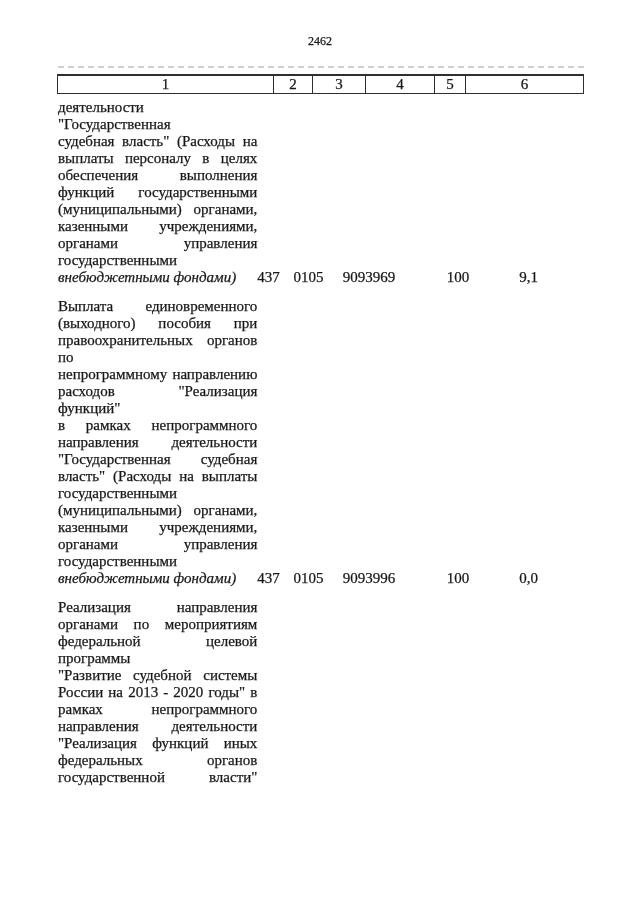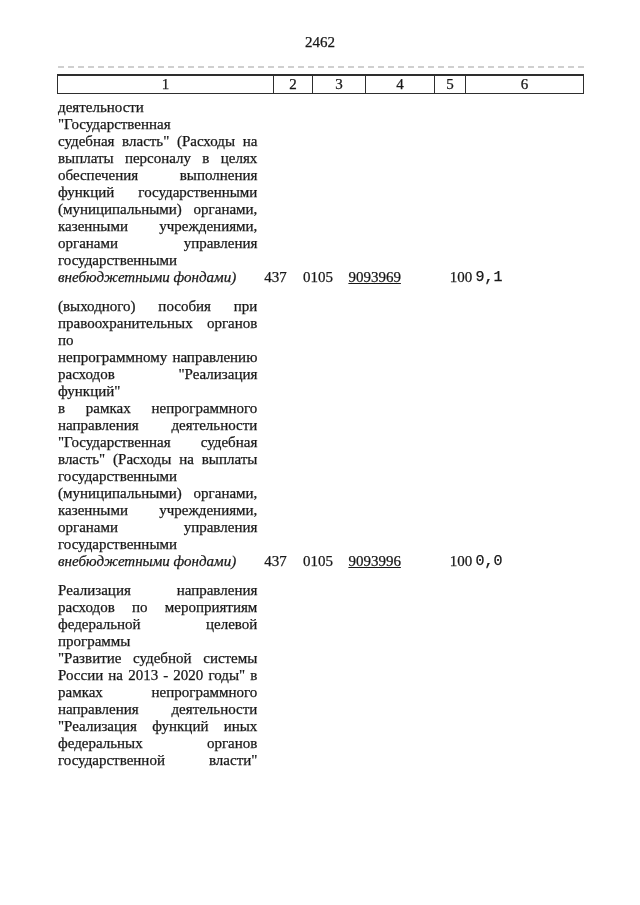--- a/index.html
+++ b/index.html
@@ -9,21 +9,21 @@
     position: relative;
     font-family: "Liberation Serif", "DejaVu Serif", serif;
     color: #181818;
     -webkit-text-stroke: 0.25px #181818;
     overflow: hidden;
   }
   .page-number {
     position: absolute;
     top: 34px; left: 0; width: 640px;
     text-align: center;
-    font-size: 15px;
+    font-size: 12px;
   }
   
   .scan-dashes {
     position: absolute;
     left: 58px; top: 66px; width: 526px; height: 0;
     border-top: 2px dashed #aaa;
     opacity: 0.55;
   }
   .thead {
     position: absolute;
@@ -51,40 +51,40 @@
     position: absolute;
     left: 58px; top: 99px;
     width: 527px;
     font-size: 15px;
   }
   .row { display: flex; margin-bottom: 12px; }
   .cell { box-sizing: border-box; }
   .c1 { width: 215px; }
   .c2 { width: 39px; }
   .c3 { width: 53px; }
-  .c4 { width: 69px; text-decoration: underline; }
+  .c4 { width: 69px; }
   .c5 { width: 31px; margin-left: 40px; }
   .c6 { width: 118px; }
   .line {
     line-height: 17px;
     white-space: nowrap;
   }
   .jline {
     text-align: justify;
     text-align-last: justify;
     text-justify: inter-word;
     white-space: normal;
   }
   .lastline { text-align: left; font-style: italic; }
   .vcell {
     align-self: flex-end;
     line-height: 17px;
-    text-align: center;
+    text-align: left;
   }
-  .vcell.c6 { text-align: left; padding-right: 3px; font-family: Liberation Mono, monospace; }
+  .vcell.c6 { text-align: center; padding-right: 3px; }
 </style>
 </head>
 <body>
 
 <div class="page-number">2462</div>
 
 <div class="scan-dashes"></div>
 
 <div class="thead">
   <div class="hcell w1">1</div>
@@ -110,20 +110,21 @@
         <div class="line lastline">внебюджетными фондами)</div>
       </div>
       <div class="cell vcell c2">437</div>
       <div class="cell vcell c3">0105</div>
       <div class="cell vcell c4">9093969</div>
       <div class="cell vcell c5">100</div>
       <div class="cell vcell c6">9,1</div>
     </div>
     <div class="row">
       <div class="cell c1">
+        <div class="line jline">Выплата единовременного</div>
         <div class="line jline">(выходного) пособия при</div>
         <div class="line jline">правоохранительных органов по</div>
         <div class="line jline">непрограммному направлению</div>
         <div class="line jline">расходов "Реализация функций"</div>
         <div class="line jline">в рамках непрограммного</div>
         <div class="line jline">направления деятельности</div>
         <div class="line jline">"Государственная судебная</div>
         <div class="line jline">власть" (Расходы на выплаты</div>
         <div class="line jline">государственными</div>
         <div class="line jline">(муниципальными) органами,</div>
@@ -134,21 +135,21 @@
       </div>
       <div class="cell vcell c2">437</div>
       <div class="cell vcell c3">0105</div>
       <div class="cell vcell c4">9093996</div>
       <div class="cell vcell c5">100</div>
       <div class="cell vcell c6">0,0</div>
     </div>
     <div class="row">
       <div class="cell c1">
         <div class="line jline">Реализация направления</div>
-        <div class="line jline">расходов по мероприятиям</div>
+        <div class="line jline">органами по мероприятиям</div>
         <div class="line jline">федеральной целевой программы</div>
         <div class="line jline">"Развитие судебной системы</div>
         <div class="line jline">России на 2013 - 2020 годы" в</div>
         <div class="line jline">рамках непрограммного</div>
         <div class="line jline">направления деятельности</div>
         <div class="line jline">"Реализация функций иных</div>
         <div class="line jline">федеральных органов</div>
         <div class="line jline">государственной власти"</div>
       </div>
       <div class="cell vcell c2"></div>

